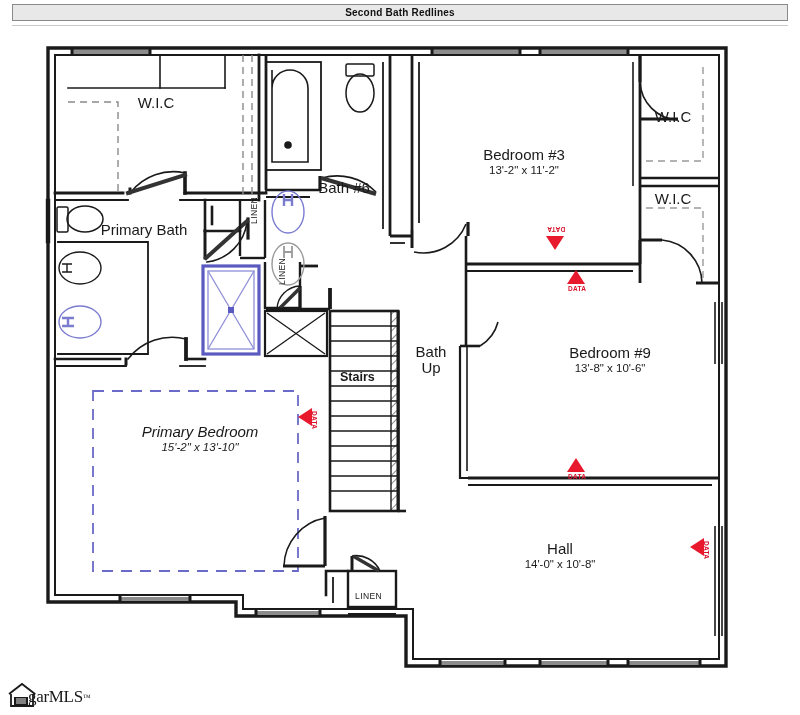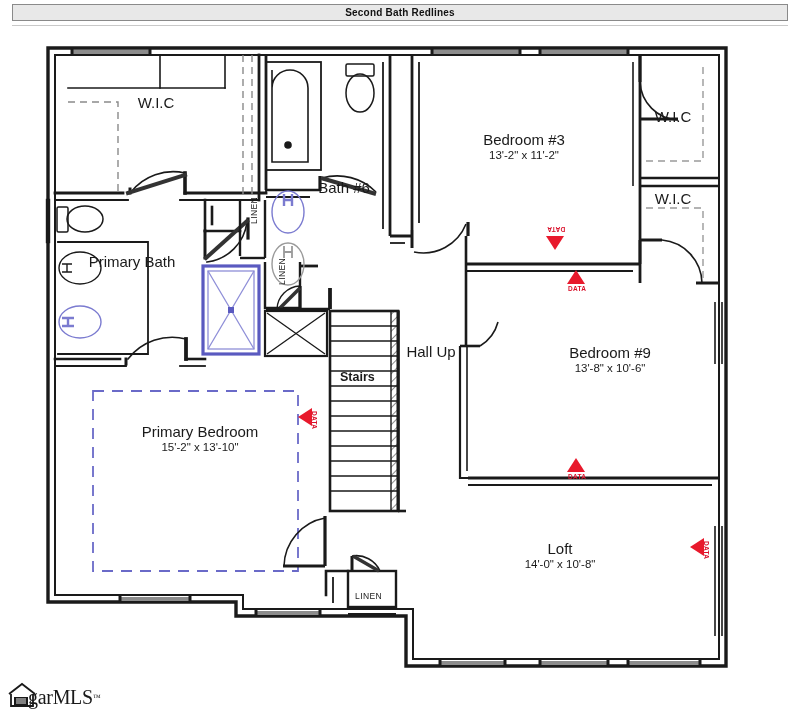--- a/index.html
+++ b/index.html
@@ -143,21 +143,21 @@
     position: absolute;
     left: 6px;
     top: 684px;
     height: 26px;
     display: flex;
     align-items: center;
   }
   #footer-logo .logo-mark { margin-right: -12px; }
   #footer-logo .logo-text {
     font-family: "Liberation Serif", serif;
-    font-size: 20px;
+    font-size: 17px;
     color: #1a1a1a;
     letter-spacing: -0.3px;
   }
   #footer-logo .logo-tm {
     font-family: "Liberation Serif", serif;
     font-size: 8px;
     vertical-align: super;
     color: #1a1a1a;
   }
 </style>
@@ -436,58 +436,58 @@
     <line x1="628" y1="633" x2="628" y2="641"></line>
         <line x1="700" y1="633" x2="700" y2="641"></line>
   </g>
 </svg>
 </div>
 
 <div class="room-label" style="left:156px; top:95px; transform:translate(-50%,0);">
   <span class="rl-name">W.I.C</span>
 </div>
 
-<div class="room-label two-line" style="left:132px; top:222px; transform:translate(-50%,0); width:110px;margin-top:32px;">
+<div class="room-label two-line" style="left:144px; top:222px; transform:translate(-50%,0); width:110px;">
   <span class="rl-name" style="white-space:normal;">Primary Bath</span>
 </div>
 
 <div class="room-label two-line" style="left:344px; top:180px; transform:translate(-50%,0); width:70px;">
   <span class="rl-name" style="white-space:normal;">Bath #6</span>
 </div>
 
-<div class="room-label two-line" style="left:200px; top:424px; transform:translate(-50%,0); width:130px;">
+<div class="room-label two-line" style="left:200px; top:424px; transform:translate(-50%,0); width:130px;font-style:italic;">
   <span class="rl-name" style="white-space:normal;">Primary Bedroom</span>
   <span class="rl-dims">15'-2" x 13'-10"</span>
 </div>
 
-<div class="room-label" style="left:524px; top:132px; transform:translate(-50%,0);">
+<div class="room-label" style="left:524px; top:147px; transform:translate(-50%,0);">
   <span class="rl-name">Bedroom #3</span>
   <span class="rl-dims">13'-2" x 11'-2"</span>
 </div>
 
 <div class="room-label" style="left:610px; top:345px; transform:translate(-50%,0);">
   <span class="rl-name">Bedroom #9</span>
   <span class="rl-dims">13'-8" x 10'-6"</span>
 </div>
 
 <div class="room-label" style="left:560px; top:541px; transform:translate(-50%,0);">
-  <span class="rl-name">Loft</span>
+  <span class="rl-name">Hall</span>
   <span class="rl-dims">14'-0" x 10'-8"</span>
 </div>
 
 <div class="room-label" style="left:673px; top:109px; transform:translate(-50%,0);">
   <span class="rl-name">W.I.C</span>
 </div>
 
 <div class="room-label" style="left:673px; top:191px; transform:translate(-50%,0);">
   <span class="rl-name">W.I.C</span>
 </div>
 
 <div class="room-label two-line" style="left:431px; top:344px; transform:translate(-50%,0); width:50px;">
-  <span class="rl-name" style="white-space:normal;">Hall Up</span>
+  <span class="rl-name" style="white-space:normal;">Bath Up</span>
 </div>
 
 <div class="small-label" style="left:340px; top:370px;font-weight:bold;">
   <span>Stairs</span>
 </div>
 
 <div class="vert-label" style="left:249px; top:224px;">
   <span>LINEN</span>
 </div>
 

